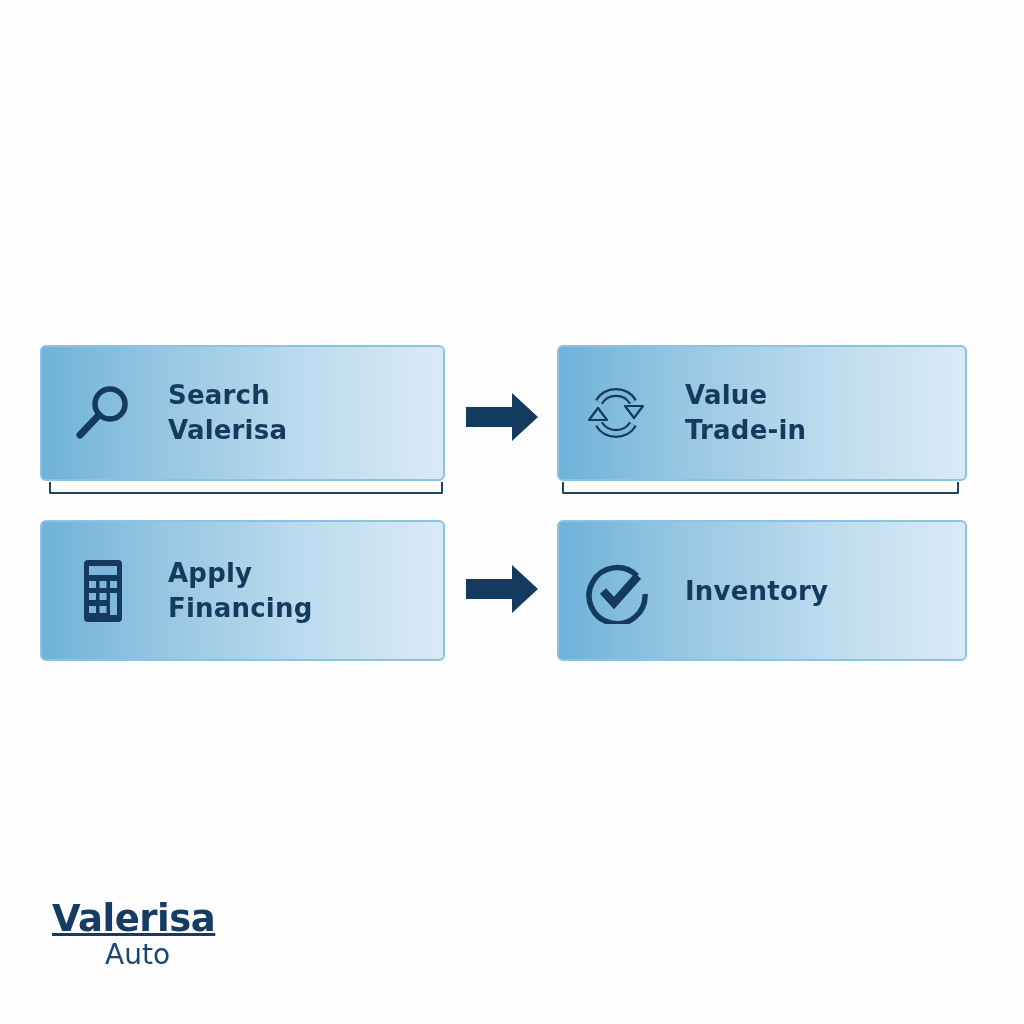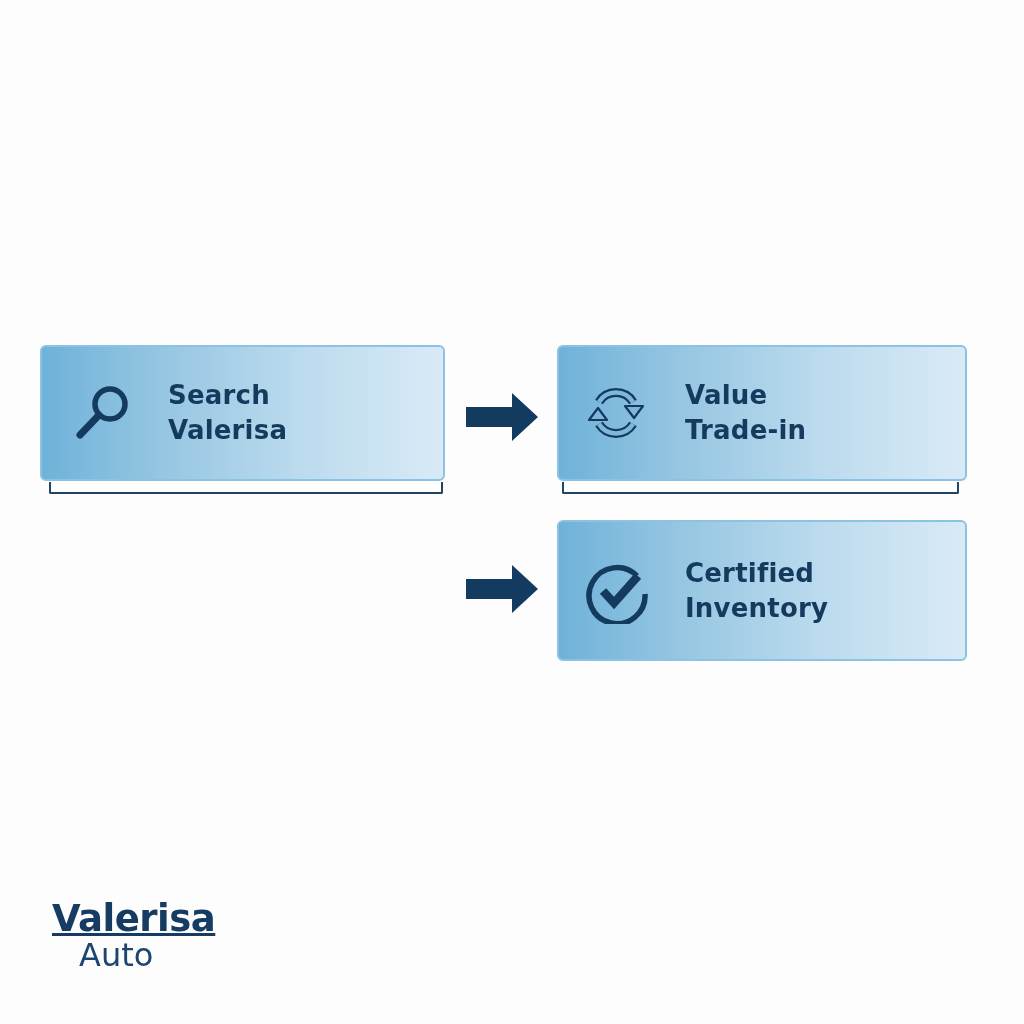--- a/index.html
+++ b/index.html
@@ -74,23 +74,23 @@
     .brand .name {
       font-family: "DejaVu Sans", sans-serif;
       font-weight: bold;
       font-size: 37px;
       line-height: 42px;
       letter-spacing: -0.5px;
       text-decoration: underline;
     }
     .brand .sub {
       font-family: "DejaVu Sans", sans-serif;
-      font-size: 32px;
+      font-size: 28px;
       line-height: 30px;
-      margin-left: 27px;
+      margin-left: 53px;
       color: #1c4670;
     }
   </style>
 </head>
 <body>
 
 <div class="stage">
 
   <div class="card" style="left:40px; top:345px; width:405px;">
     <div class="icon">
@@ -125,36 +125,55 @@
         <polygon points="6,40 24,40 15,28" fill="#7db8dc" stroke="#143a5e" stroke-width="2.2" stroke-linejoin="round"></polygon>
       </svg>
     </div>
     <div class="label">
       <span>Value</span>
       <span>Trade-in</span>
     </div>
   </div>
   <div class="underline" style="left:562px; top:482px; width:397px;"></div>
 
+  <div class="card" style="left:40px; top:520px; width:405px; height:141px;">
+    <div class="icon">
+      <svg width="66" height="66" viewBox="0 0 66 66">
+        <rect x="14" y="2" width="38" height="62" rx="4" fill="#143a5e"></rect>
+        <rect x="19" y="8" width="28" height="9" fill="#7db8dc"></rect>
+        <rect x="19" y="23" width="7" height="7" fill="#7db8dc"></rect>
+        <rect x="29.5" y="23" width="7" height="7" fill="#7db8dc"></rect>
+        <rect x="40" y="23" width="7" height="7" fill="#7db8dc"></rect>
+        <rect x="19" y="35" width="7" height="7" fill="#7db8dc"></rect>
+        <rect x="29.5" y="35" width="7" height="7" fill="#7db8dc"></rect>
+        <rect x="40" y="35" width="7" height="22" fill="#7db8dc"></rect>
+        <rect x="19" y="48" width="7" height="7" fill="#7db8dc"></rect>
+        <rect x="29.5" y="48" width="7" height="7" fill="#7db8dc"></rect>
+      </svg>
+    </div>
+    <div class="label">
+      <span>Apply</span>
+      <span>Financing</span>
+    </div>
+  </div>
 
   <div class="arrow" style="left:466px; top:563px;">
     <svg width="76" height="52" viewBox="0 0 76 52">
       <polygon points="0,16 46,16 46,2 72,26 46,50 46,36 0,36" fill="#133b5f"></polygon>
     </svg>
   </div>
 
   <div class="card" style="left:557px; top:520px; width:410px; height:141px;">
     <div class="icon" style="left:26px;">
       <svg width="66" height="66" viewBox="0 0 66 66">
         <path d="M52 18 A28 28 0 1 0 60 36" fill="none" stroke="#143a5e" stroke-width="5.5" stroke-linecap="butt"></path>
         <polyline points="18,33 29,45 53,18" fill="none" stroke="#143a5e" stroke-width="8.5" stroke-linecap="butt" stroke-linejoin="miter"></polyline>
       </svg>
     </div>
     <div class="label">
-      <span>Certified</span>
       <span>Inventory</span>
     </div>
   </div>
 
   <div class="brand">
     <div class="name">Valerisa</div>
     <div class="sub">Auto</div>
   </div>
 
 </div>

